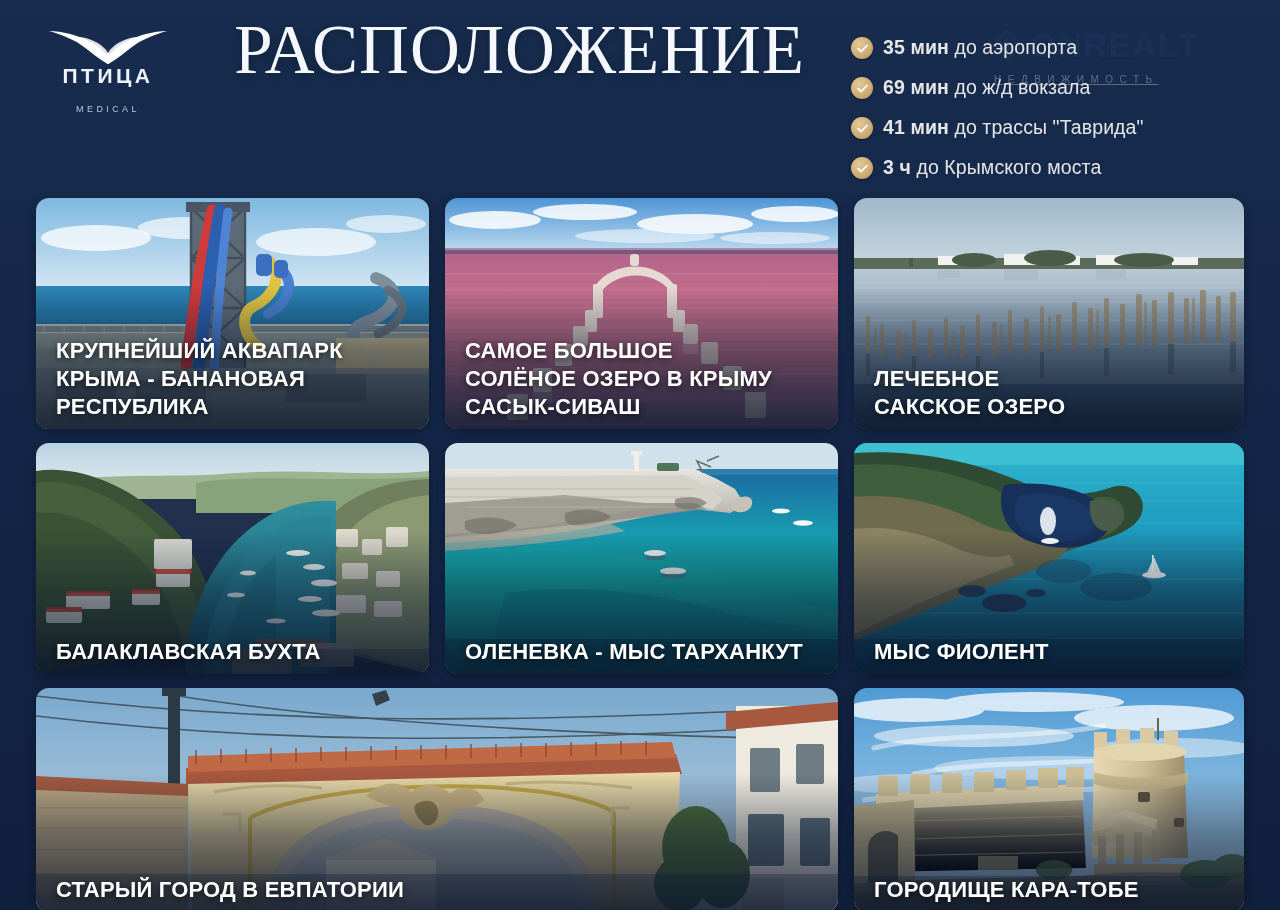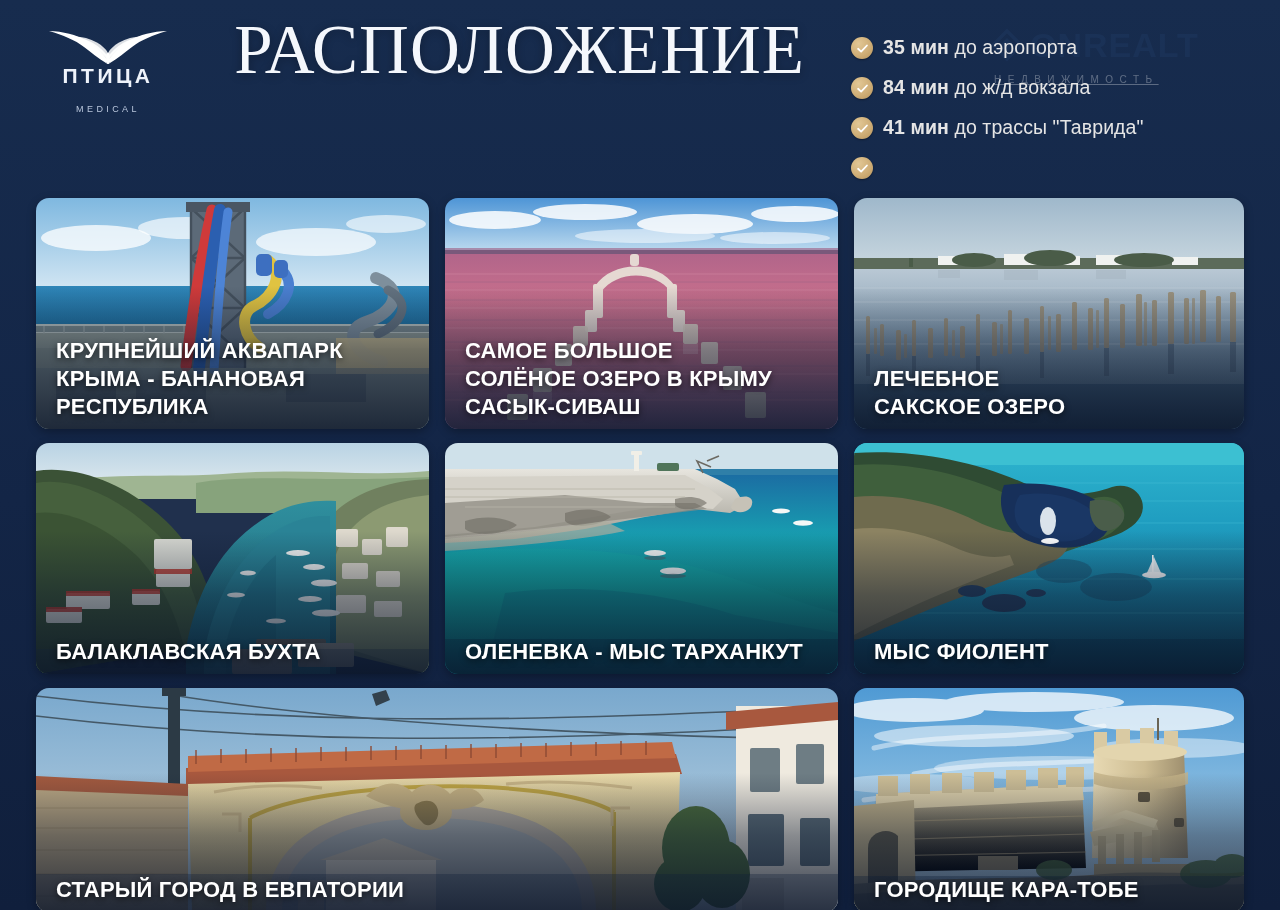--- a/index.html
+++ b/index.html
@@ -256,36 +256,37 @@
             </svg>
         </span>
         <span class="fact-text"><b>35 мин</b><span> до аэропорта</span></span>
       </div>
       <div class="fact">
         <span class="check">
           <svg viewBox="0 0 22 22" width="15" height="15" aria-hidden="true">
               <path d="M4.5 11.4 L9 15.6 L17.5 6.6" fill="none" stroke="#ffffff" stroke-width="2.6" stroke-linecap="round" stroke-linejoin="round"></path>
             </svg>
         </span>
-        <span class="fact-text"><b>84 мин</b><span> до ж/д вокзала</span></span>
+        <span class="fact-text"><b>69 мин</b><span> до ж/д вокзала</span></span>
       </div>
       <div class="fact">
         <span class="check">
           <svg viewBox="0 0 22 22" width="15" height="15" aria-hidden="true">
               <path d="M4.5 11.4 L9 15.6 L17.5 6.6" fill="none" stroke="#ffffff" stroke-width="2.6" stroke-linecap="round" stroke-linejoin="round"></path>
             </svg>
         </span>
         <span class="fact-text"><b>41 мин</b><span> до трассы "Таврида"</span></span>
       </div>
       <div class="fact">
         <span class="check">
           <svg viewBox="0 0 22 22" width="15" height="15" aria-hidden="true">
               <path d="M4.5 11.4 L9 15.6 L17.5 6.6" fill="none" stroke="#ffffff" stroke-width="2.6" stroke-linecap="round" stroke-linejoin="round"></path>
             </svg>
         </span>
+        <span class="fact-text"><b>3 ч</b><span> до Крымского моста</span></span>
       </div>
     </div>
   </div>
 
   <div class="grid">
 
     <div class="card r1 c1">
       <div class="card-photo">
         <svg viewBox="0 0 393 231" preserveAspectRatio="none">
           <defs>

